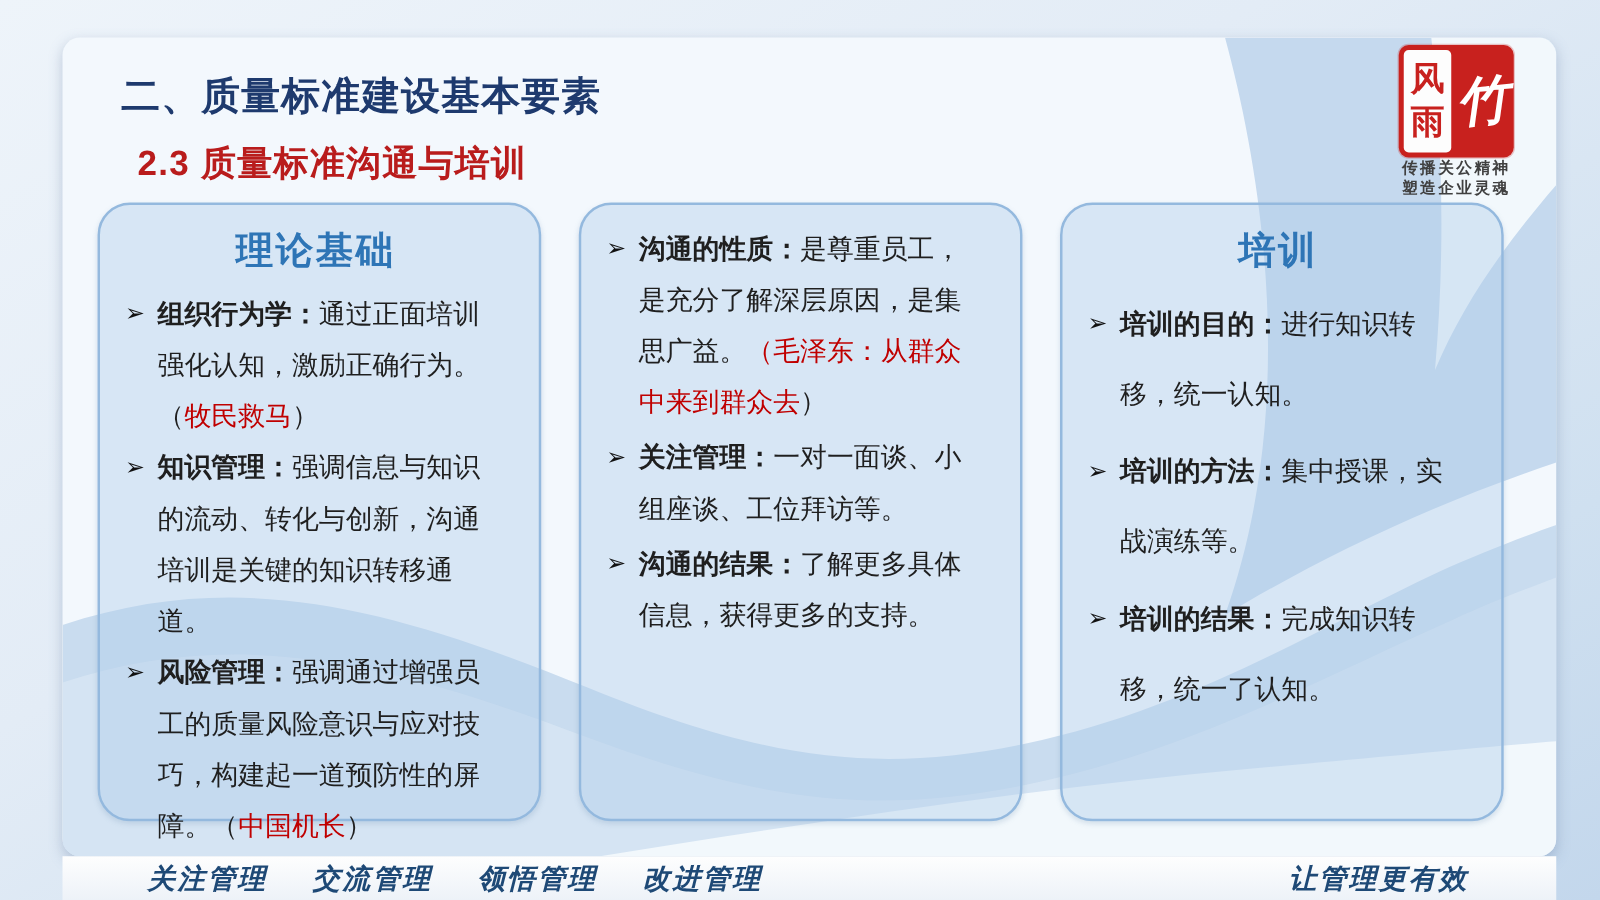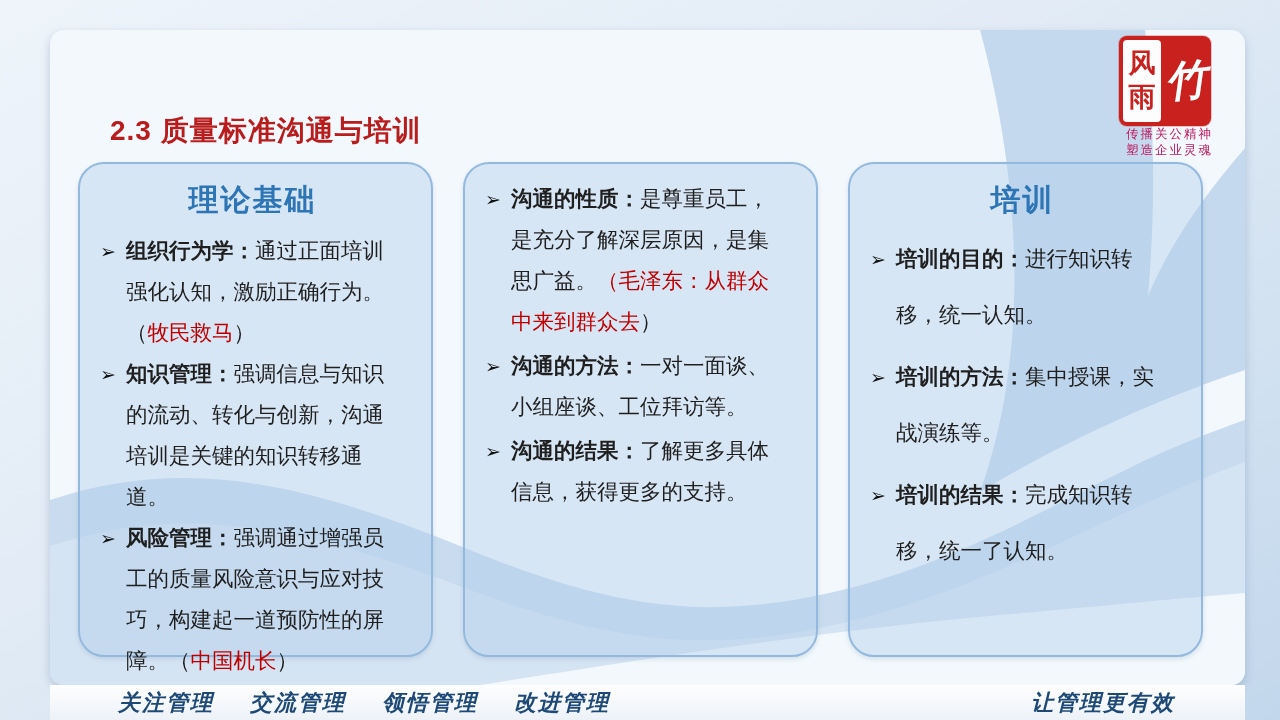--- a/index.html
+++ b/index.html
@@ -36,22 +36,22 @@
     background:#fdfdfd;border-radius:4px;flex:0 0 38px;
     display:flex;flex-direction:column;align-items:center;justify-content:center;
     color:#c8211e;font-weight:bold;font-size:27px;line-height:1.25;
   }
   .seal-right{
     flex:1;display:flex;align-items:center;justify-content:center;
     color:#ffffff;font-weight:bold;font-size:42px;transform:rotate(-6deg);
     font-style:italic;
   }
   .tagline{
-    color:#be185d;font-weight:normal;font-size:12.5px;letter-spacing:2px;
-    line-height:1.3;white-space:nowrap;text-align:right;
+    color:#404040;font-weight:bold;font-size:12.5px;letter-spacing:2px;
+    line-height:1.3;white-space:nowrap;
   }
   .tagline:first-of-type{margin-top:4px;}
   
   .cards{position:absolute;left:28px;top:132px;display:flex;gap:30px;}
   .card{
     width:355px;height:495px;box-sizing:border-box;
     background:rgba(176,205,233,.42);
     border:2.5px solid #94b9de;border-radius:26px;
     padding:12px 26px 8px 20px;
     box-shadow:0 2px 4px rgba(120,150,185,.25);
@@ -88,20 +88,21 @@
 
 <div class="slide">
   <svg class="waves" viewBox="0 0 1195 655" preserveAspectRatio="none" aria-hidden="true">
     <path d="M930,0 L1195,0 L1195,340 C1090,375 1000,420 930,462 C988,300 962,118 930,0 Z" fill="#c5d9ee"></path>
     <path d="M1095,0 L1195,0 L1195,118 C1152,168 1120,214 1098,266 C1107,164 1103,72 1095,0 Z" fill="#f2f8fc"></path>
     <path d="M0,470 C140,424 260,455 420,520 C560,577 650,590 770,565 C900,538 1000,475 1100,428 C1135,412 1172,398 1195,390 L1195,655 L0,655 Z" fill="#c9dcef"></path>
     <path d="M0,516 C140,470 262,500 420,560 C560,612 652,622 770,598 C900,572 1012,510 1112,466 C1142,452 1174,440 1195,432 L1195,655 L0,655 Z" fill="#d7e5f3" opacity="0.85"></path>
     <path d="M430,655 C600,628 780,600 950,585 C1042,577 1132,568 1195,563 L1195,655 Z" fill="#f2f8fc"></path>
   </svg>
 
+  <div class="page-title">二、质量标准建设基本要素</div>
   <div class="page-subtitle">2.3 质量标准沟通与培训</div>
 
   <div class="logo">
     <div class="seal">
       <div class="seal-left">
         <span>风</span>
         <span>雨</span>
       </div>
       <div class="seal-right">竹</div>
     </div>
@@ -125,21 +126,21 @@
           <span class="btext"><span class="seg-b">风险管理：</span><span class="seg-n">强调通过增强员工的质量风险意识与应对技巧，构建起一道预防性的屏障。（</span><span class="seg-r">中国机长</span><span class="seg-n">）</span></span>
         </div>
       </div>
       <div class="card mid">
         <div class="bullet">
           <span class="arrow">➢</span>
           <span class="btext"><span class="seg-b">沟通的性质：</span><span class="seg-n">是尊重员工，是充分了解深层原因，是集思广益。</span><span class="seg-r">（毛泽东：从群众中来到群众去</span><span class="seg-n">）</span></span>
         </div>
         <div class="bullet">
           <span class="arrow">➢</span>
-          <span class="btext"><span class="seg-b">沟通的方法：</span><span class="seg-n">一对一面谈、小组座谈、工位拜访等。</span></span>
+          <span class="btext"><span class="seg-b">关注管理：</span><span class="seg-n">一对一面谈、小组座谈、工位拜访等。</span></span>
         </div>
         <div class="bullet">
           <span class="arrow">➢</span>
           <span class="btext"><span class="seg-b">沟通的结果：</span><span class="seg-n">了解更多具体信息，获得更多的支持。</span></span>
         </div>
       </div>
       <div class="card loose">
         <div class="card-title">培训</div>
         <div class="bullet">
           <span class="arrow">➢</span>

